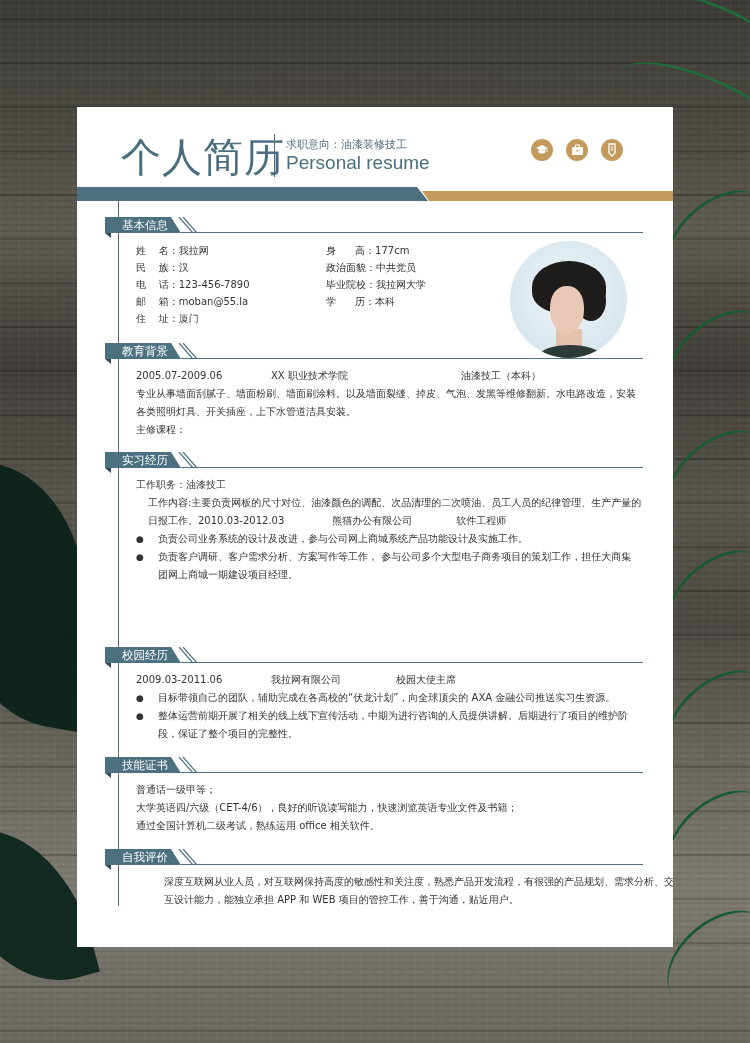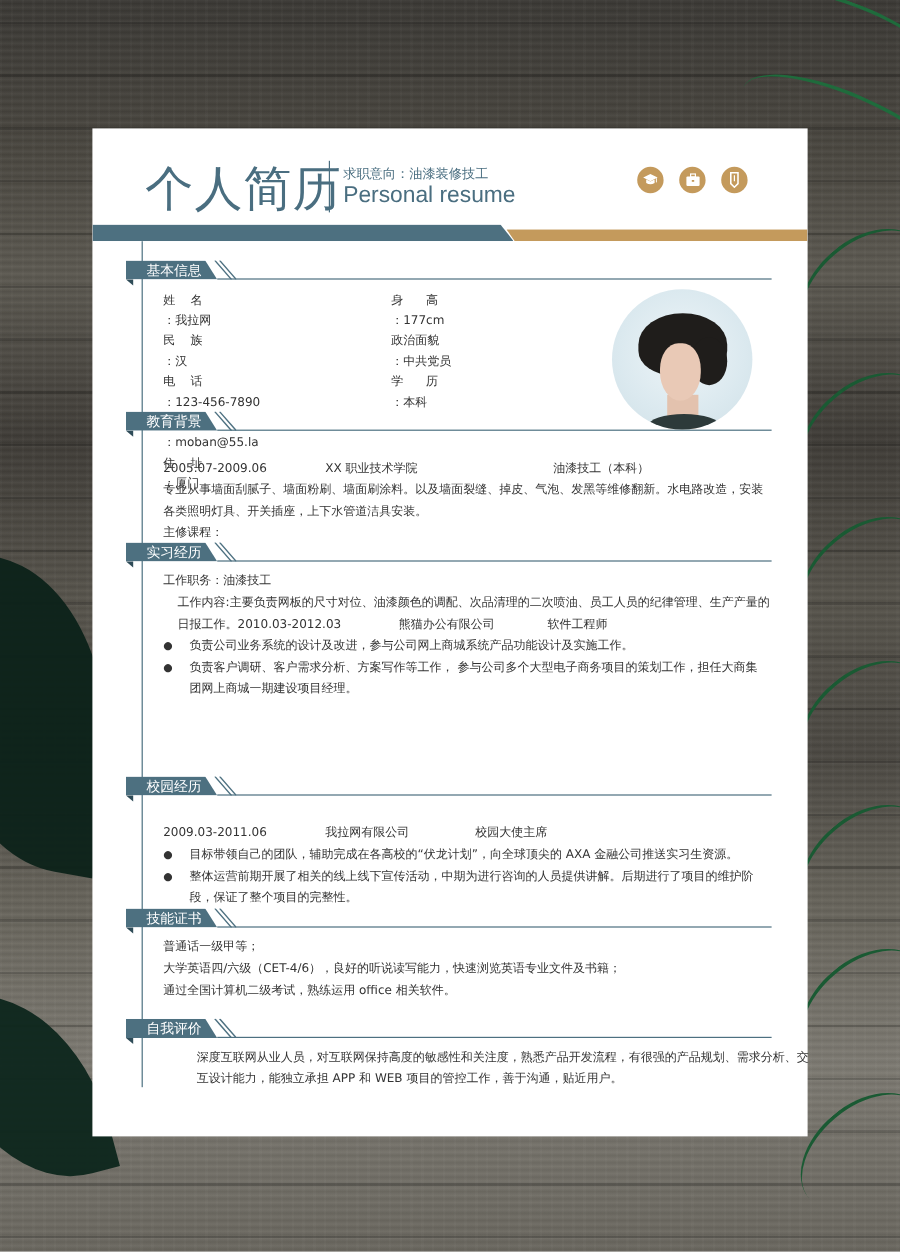--- a/index.html
+++ b/index.html
@@ -68,34 +68,34 @@
     }
     .sec-tab-fold {
       position: absolute; left: 0; top: 16px; width: 0; height: 0;
       border-top: 5px solid #2f4c58; border-left: 6px solid transparent;
     }
     .sec-stripes { position: absolute; left: 70px; top: 0; width: 22px; height: 16px; }
     .sec-line { position: absolute; left: 76px; top: 15px; right: 0; height: 1px; background: #4d7080; }
     .sec-body { position: relative; padding-left: 31px; padding-top: 6px; font-size: 10px; color: #333; line-height: 18px; }
 
     .info-grid { display: grid; grid-template-columns: 190px 190px; row-gap: 0; }
-    .info-row { display: flex; line-height: 17px; flex-direction: column; }
+    .info-row { display: flex; line-height: 17px; }
     .info-label { display: inline-block; white-space: pre; }
     .photo {
       position: absolute; left: 433px; top: 134px; width: 117px; height: 117px; border-radius: 50%;
       background: radial-gradient(circle at 50% 45%, #eef5f8 0%, #dbe9ef 60%, #cfe0e7 100%);
       overflow: hidden;
     }
     .photo-face { position: absolute; left: 40px; top: 45px; width: 34px; height: 48px; border-radius: 45% 45% 50% 50%; background: #e9c9b6; }
     .photo-hair { position: absolute; left: 22px; top: 20px; width: 74px; height: 52px; border-radius: 50% 50% 40% 40%; background: #1f1d1b; }
     .photo-hair2 { position: absolute; left: 66px; top: 40px; width: 30px; height: 40px; border-radius: 50%; background: #1f1d1b; }
     .photo-neck { position: absolute; left: 46px; top: 88px; width: 26px; height: 30px; background: #e3c2ae; }
     .photo-shirt { position: absolute; left: 30px; top: 104px; width: 60px; height: 20px; border-radius: 50% 50% 0 0; background: #2d3a3a; }
 
-    .edu-row { display: flex; margin-top: 15px; }
+    .edu-row { display: flex; }
     .bullet-item { display: flex; }
     .bullet-dot { width: 22px; flex: none; font-size: 9px; padding-left: 0; }
   </style>
 </head>
 <body>
 
 <div class="wood-grain"></div>
 <div class="leaf leaf-left-1"></div>
 <div class="leaf leaf-left-2"></div>
 <div class="fern fern-1"></div>
@@ -180,20 +180,24 @@
         <div>
           <div class="info-row">
               <span class="info-label">身      高</span>
               <span>：177cm</span>
             </div>
           <div class="info-row">
               <span class="info-label">政治面貌</span>
               <span>：中共党员</span>
             </div>
           <div class="info-row">
+              <span class="info-label">毕业院校</span>
+              <span>：我拉网大学</span>
+            </div>
+          <div class="info-row">
               <span class="info-label">学      历</span>
               <span>：本科</span>
             </div>
         </div>
       </div>
     </div>
   </div>
 
   <div class="photo">
     <div class="photo-hair"></div>

